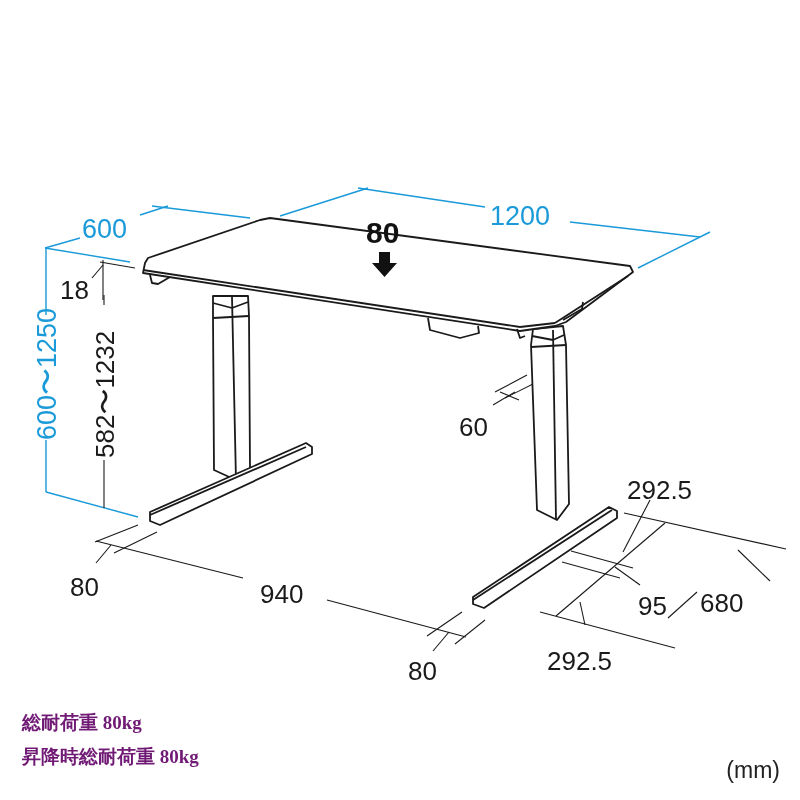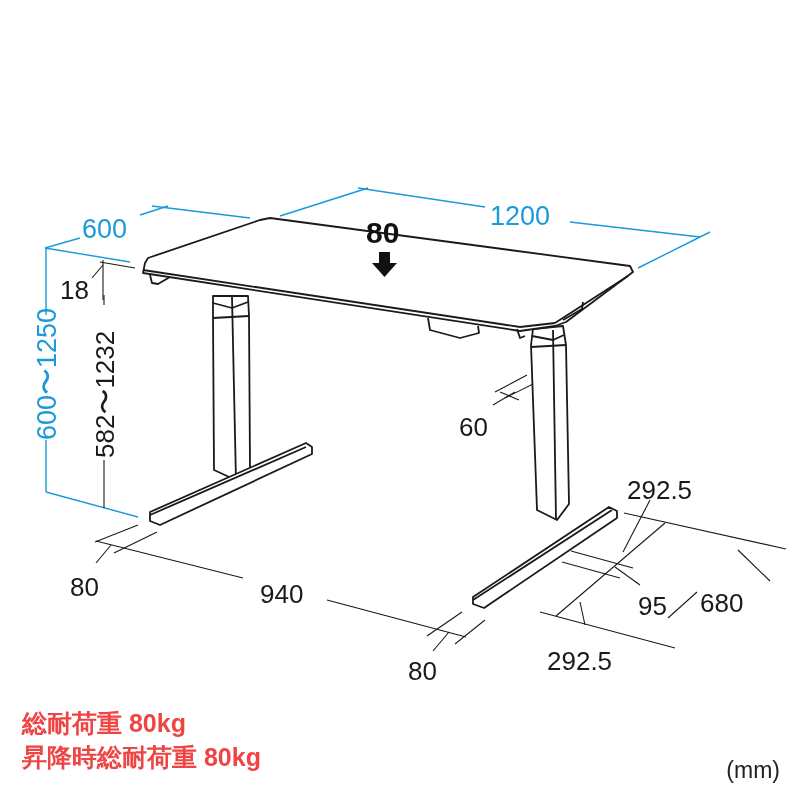--- a/index.html
+++ b/index.html
@@ -1,21 +1,21 @@
 <!DOCTYPE html>
 <html><head>
   <meta charset="utf-8">
   <style>
     html, body { margin: 0; padding: 0; background: #ffffff; }
     body { width: 800px; height: 800px; position: relative; overflow: hidden; font-family: "Liberation Sans", sans-serif; }
     svg { position: absolute; left: 0; top: 0; }
     .dim-blue { fill: #1a9ad9; font-family: "Liberation Sans", sans-serif; font-size: 27px; }
     .dim-black { fill: #1a1a1a; font-family: "Liberation Sans", sans-serif; font-size: 26px; }
     .load-label { fill: #111; font-family: "Liberation Sans", sans-serif; font-size: 30px; font-weight: bold; }
-    .spec { position: absolute; left: 22px; font-family: Liberation Sans, sans-serif; font-weight: bold; font-size: 25px; color: #ef4444; line-height: 30px; white-space: nowrap; }
+    .spec { position: absolute; left: 22px; font-family: Liberation Serif, serif; font-weight: bold; font-size: 19px; color: #701a75; line-height: 30px; white-space: nowrap; }
     .unit { position: absolute; right: 20px; top: 757px; font-family: "Liberation Sans", sans-serif; font-size: 23px; color: #222; }
   </style>
 </head>
 <body>
 
 <svg width="800" height="800" viewBox="0 0 800 800">
 
   <g stroke="#1a9ad9" stroke-width="1.4" fill="none">
 
     <line x1="45" y1="248" x2="80" y2="238"></line>

